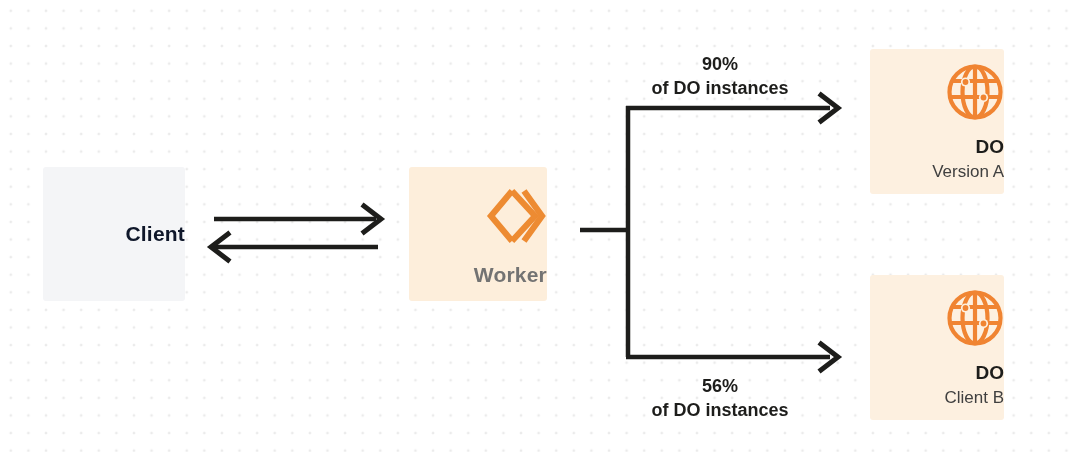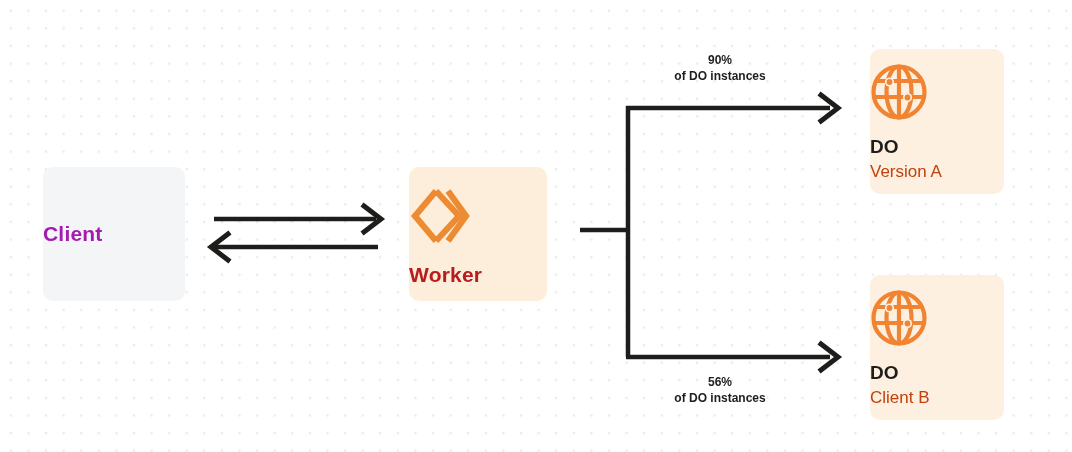--- a/index.html
+++ b/index.html
@@ -20,56 +20,56 @@
     height: 452px;
     background-color: #ffffff;
     background-image: radial-gradient(circle, #ebebeb 1.35px, rgba(255,255,255,0) 1.6px);
     background-size: 17.6px 17.6px;
     background-position: 2px 2px;
   }
 
   .node {
     position: absolute;
     box-sizing: border-box;
-    border-radius: 10px;
+    border-radius: 3px;
     display: flex;
     flex-direction: column;
-    align-items: flex-start;
+    align-items: flex-end;
     justify-content: center;
   }
 
   .node-client {
     left: 43px;
     top: 167px;
     width: 142px;
     height: 134px;
     background: #f4f5f7;
   }
   .node-client .node-title {
     font-size: 21px;
     font-weight: bold;
-    color: #a21caf;
+    color: #0f172a;
     letter-spacing: 0.2px;
   }
 
   .node-worker {
     left: 409px;
     top: 167px;
     width: 138px;
     height: 134px;
     background: #fdeedb;
   }
   .node-worker .icon-wrap {
     margin-top: 6px;
     margin-bottom: 14px;
   }
   .node-worker .node-title {
     font-size: 21px;
     font-weight: bold;
-    color: #b91c1c;
+    color: #737373;
     letter-spacing: 0.2px;
   }
 
   .node-do {
     left: 870px;
     width: 134px;
     height: 145px;
     background: #fdf0e0;
   }
   .node-do-a { top: 49px; }
@@ -81,37 +81,37 @@
   .node-do .node-title {
     font-size: 19px;
     font-weight: bold;
     color: #1d1d1b;
     line-height: 1.1;
   }
   .node-do .node-sub {
     margin-top: 4px;
     font-size: 17px;
     font-weight: normal;
-    color: #c2410c;
+    color: #404040;
     line-height: 1.2;
   }
 
   svg.layer {
     position: absolute;
     left: 0;
     top: 0;
     width: 1072px;
     height: 452px;
     pointer-events: none;
   }
 
   .edge-label {
     position: absolute;
     text-align: center;
-    font-size: 12px;
+    font-size: 18px;
     font-weight: bold;
     color: #1d1d1b;
     line-height: 1.35;
     white-space: nowrap;
   }
   .edge-label .lbl-pct { display: block; }
   .edge-label .lbl-txt { display: block; }
 
   .label-top {
     left: 630px;

